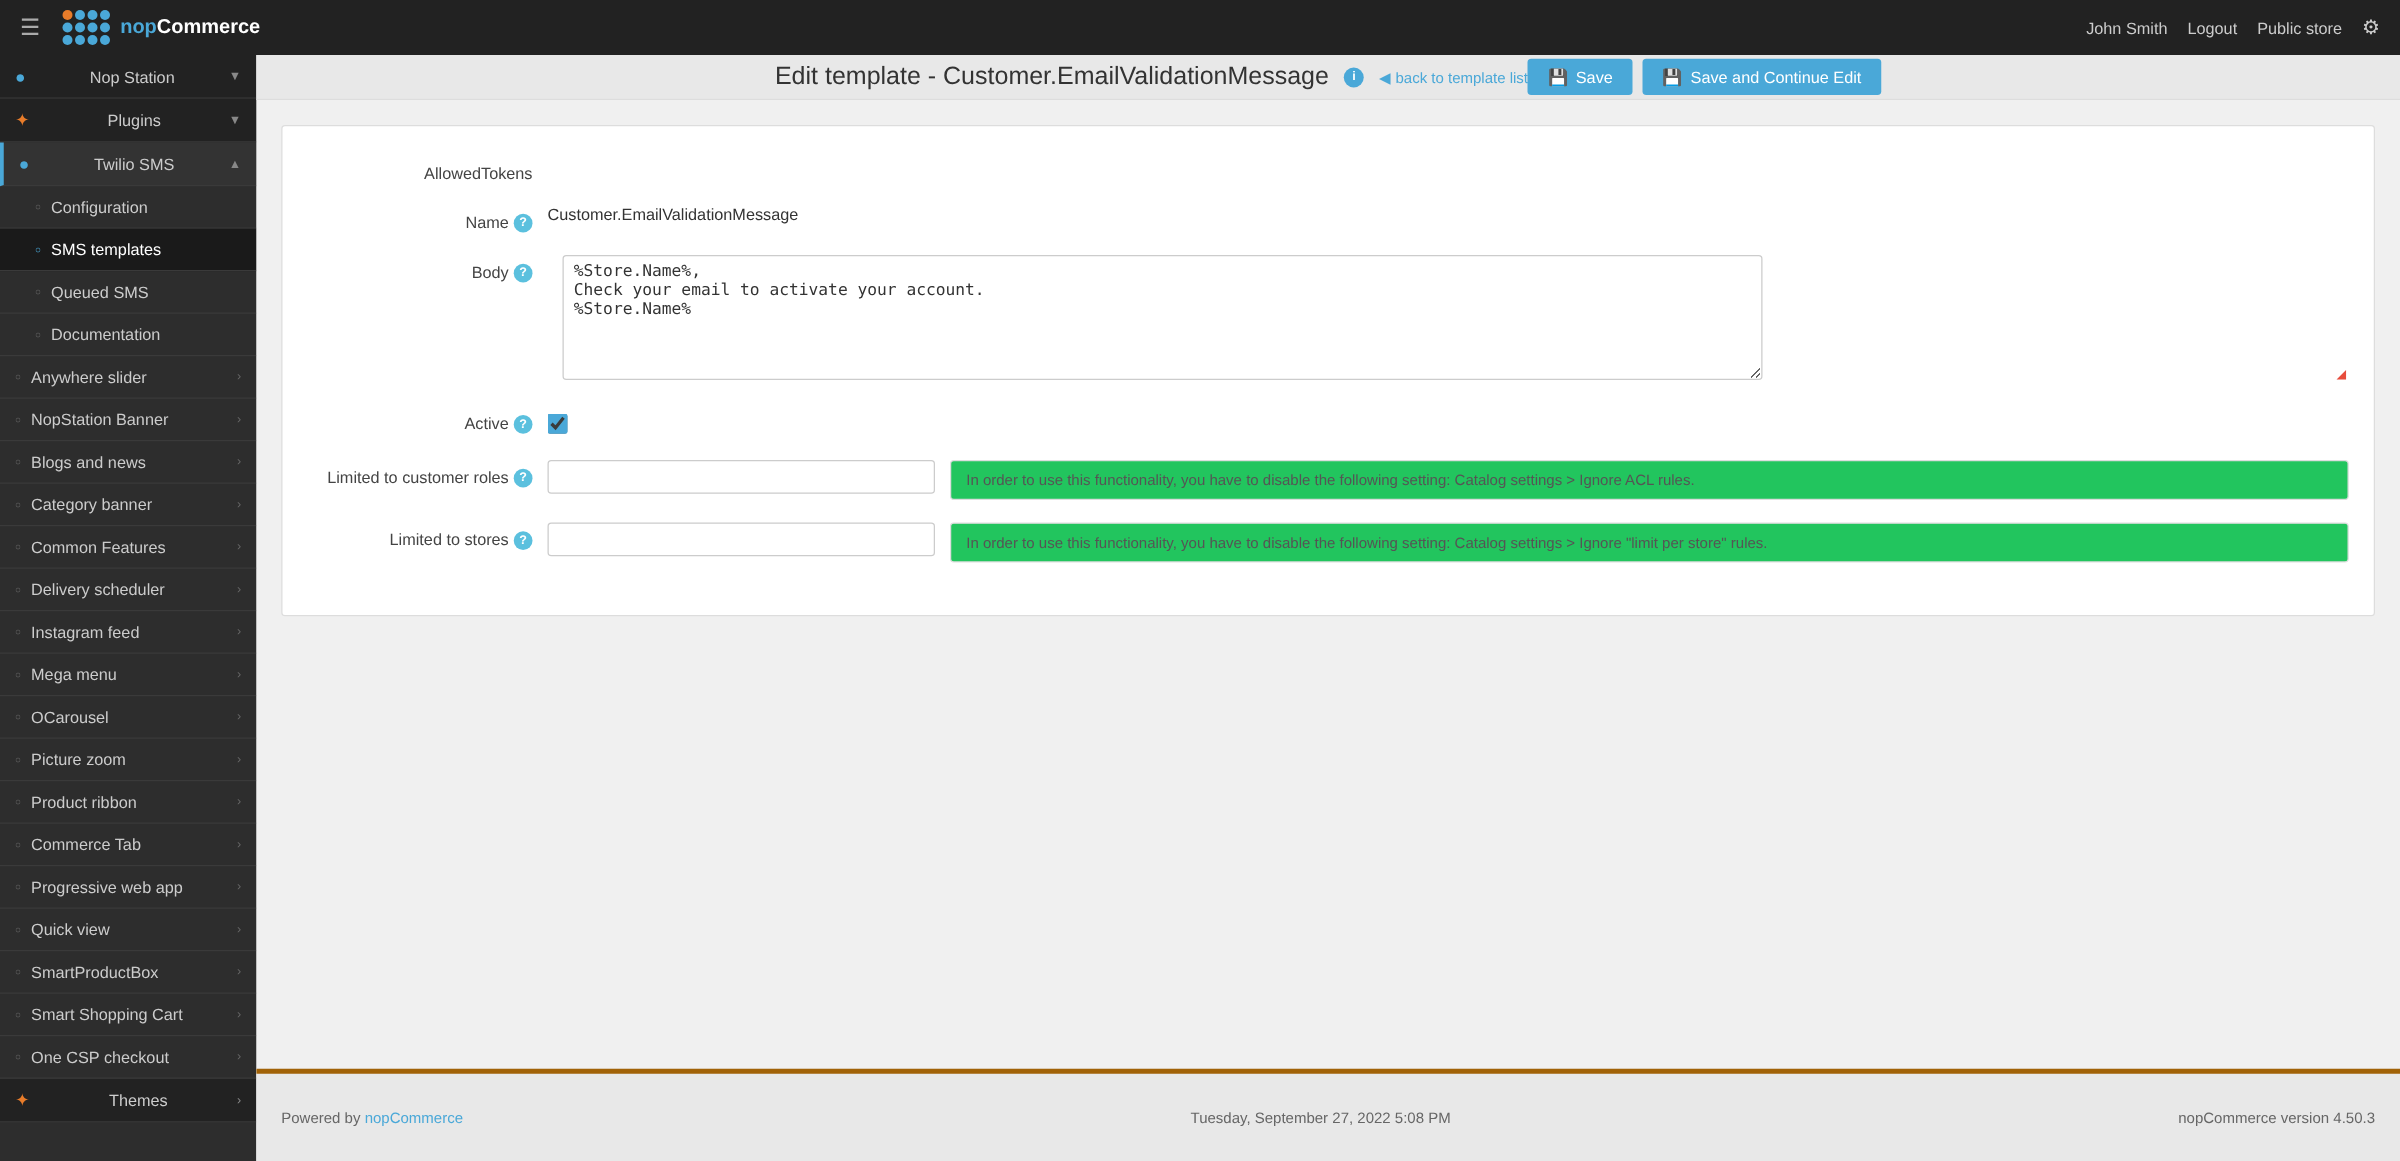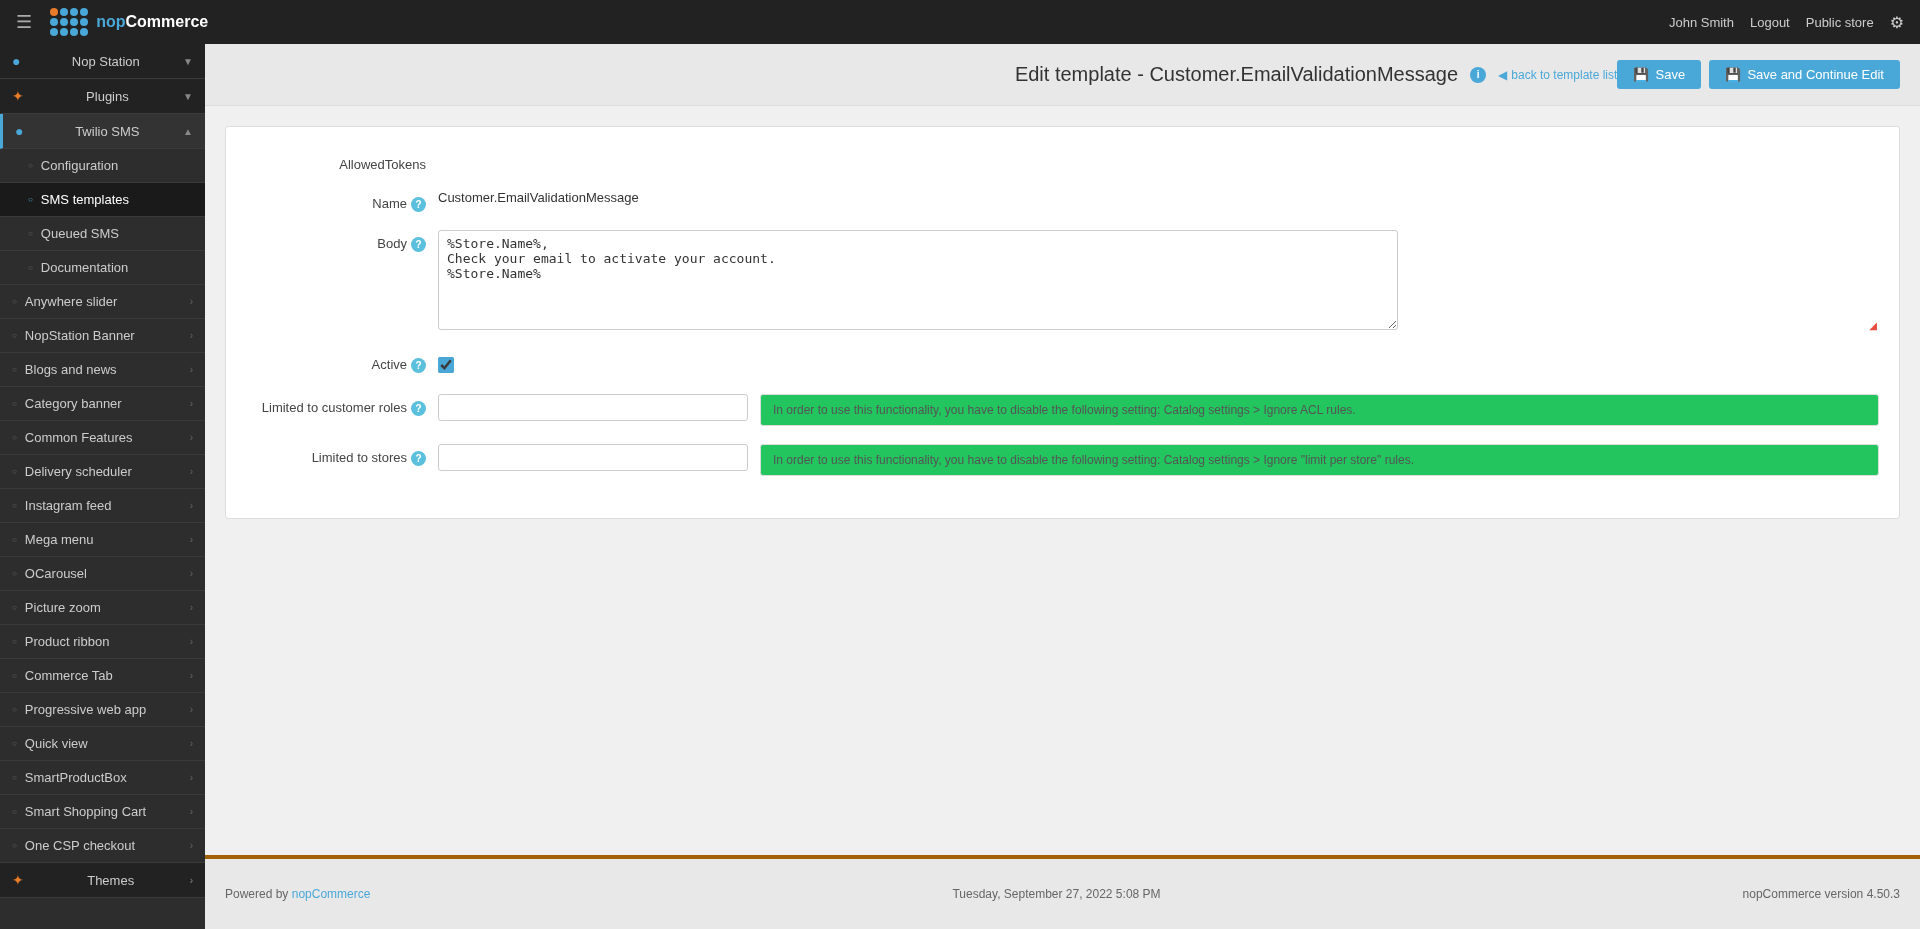--- a/index.html
+++ b/index.html
@@ -100,24 +100,24 @@
     
     .main-content {
       flex: 1;
       display: flex;
       flex-direction: column;
       overflow: hidden;
     }
 
     .page-header {
       background: #e8e8e8;
-      padding: 16px 20px;
-      display: flex;
-      align-items: center;
-      justify-content: flex-end;
+      padding: 3px 20px;
+      display: flex;
+      align-items: center;
+      justify-content: center;
       border-bottom: 1px solid #ddd;
       flex-shrink: 0;
     }
     .page-header-left { display: flex; align-items: center; gap: 12px; }
     .page-title { font-size: 20px; font-weight: 400; color: #333; }
     .back-link { color: #4aa8d8; font-size: 12px; text-decoration: none; display: flex; align-items: center; gap: 4px; }
     .info-circle { display: inline-flex; align-items: center; justify-content: center; width: 16px; height: 16px; border-radius: 50%; background: #4aa8d8; color: #fff; font-size: 10px; font-weight: bold; }
 
     .page-header-actions { display: flex; gap: 8px; }
     .btn-save {
@@ -199,21 +199,21 @@
       max-width: 960px;
       min-height: 100px;
       border: 1px solid #ccc;
       border-radius: 3px;
       padding: 5px 8px;
       font-size: 13px;
       color: #333;
       background: #fff;
       resize: vertical;
     }
-    .textarea-wrap { position: relative; }
+    .textarea-wrap { position: relative; margin-left: 12px; }
     .textarea-resize-indicator {
       position: absolute;
       right: 2px;
       bottom: 2px;
       color: #e74c3c;
       font-size: 10px;
     }
 
     .checkbox-input {
       width: 16px;

